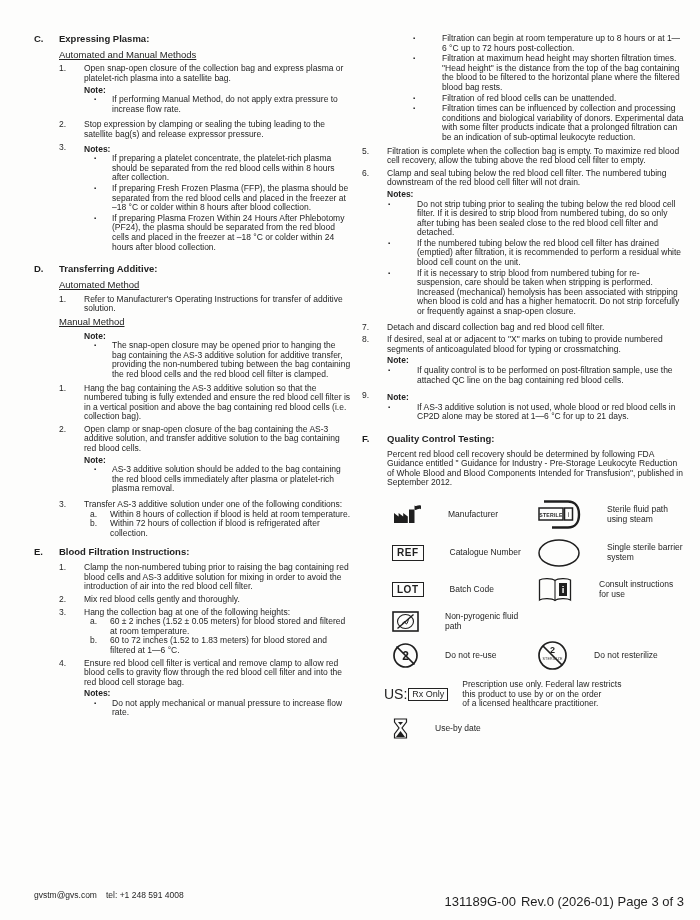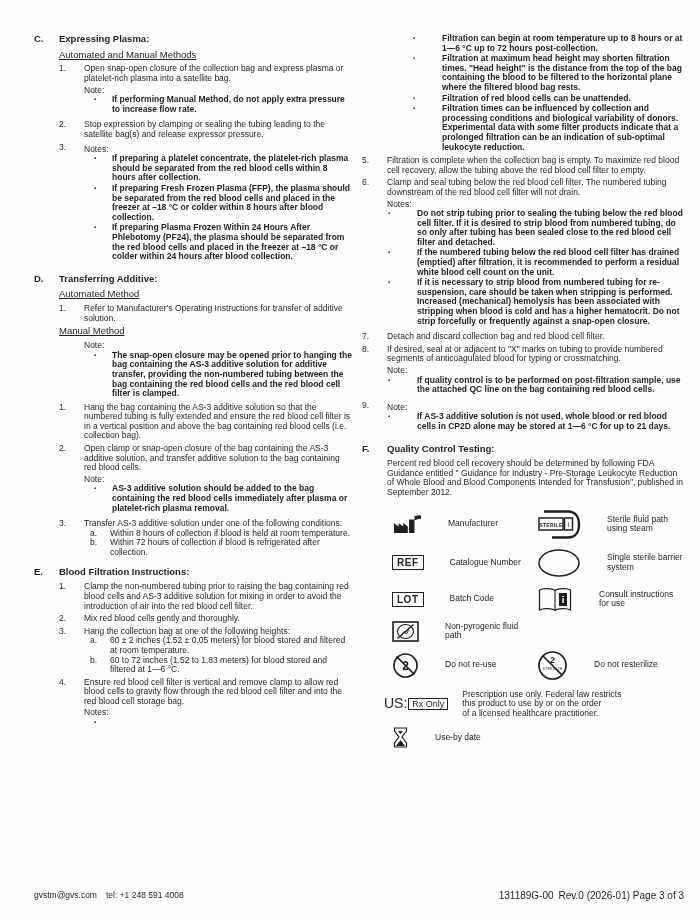--- a/index.html
+++ b/index.html
@@ -12,46 +12,46 @@
   .rcol { flex:1; min-width:0; }
 
   .sech { display:flex; font-weight:bold; font-size:9.5px; margin-bottom:5px; }
   .sech .sl { width:25px; flex:none; }
   .mt { margin-top:9px; }
   .sub { margin-left:25px; font-weight:normal; font-size:9.5px; text-decoration:underline; margin-bottom:4px; margin-top:1px; }
   .itm { display:flex; margin-left:25px; margin-bottom:3px; }
   .rcol .itm { margin-left:0; }
   .itm .n { width:25px; flex:none; }
   .itm .t { flex:1; min-width:0; }
-  .nl { font-weight:normal; margin-top:2px; }
+  .nl { font-weight:bold; margin-top:2px; }
   .noteblk { margin-bottom:3px; }
   .bul { display:flex; margin-bottom:1px; }
   .bul .bm { flex:none; margin-left:10px; width:18px; font-size:6px; line-height:9.5px; }
-  .bul .bt { flex:1; min-width:0;font-weight:bold; }
+  .bul .bt { flex:1; min-width:0; }
   .bul2 .bm { margin-left:26px; width:29px; }
   .ab { display:flex; }
   .ab .al { flex:none; width:20px; margin-left:6px; }
   .ab .at { flex:1; min-width:0; }
   .contb { margin-left:25px; margin-bottom:4px; }
   .fpara { margin-left:25px; }
 
   .symgrid { display:grid; grid-template-columns:145px 1fr; margin-left:30px; margin-top:11px; row-gap:8px; align-items:center; }
   .symcell { display:flex; align-items:center; gap:26px; }
   .symlabel { font-size:8.5px; }
   .symbox { border:1.6px solid #222; font-weight:bold; font-size:10px; padding:1px 4px; letter-spacing:.5px; flex:none; }
   .rxrow { grid-column:1 / span 2; display:flex; gap:14px; margin-top:1px; }
   .rxgrp { display:flex; align-items:center; flex:none; margin-left:-8px; }
   .usprefix { font-size:14px; }
   .rxbox { border:1.6px solid #222; padding:0 3px; font-size:9px; margin-left:1px; }
   .rxtext { width:200px; }
   .icon { flex:none; display:inline-flex; }
 
   .footer-left { position:absolute; left:34px; bottom:19px; font-size:8.5px; }
   .footer-left span { margin-right:9px; }
-  .footer-right { position:absolute; right:16px; bottom:19px; font-size:10px; }
+  .footer-right { position:absolute; right:16px; bottom:10px; font-size:13px; }
   .footer-right span { margin-left:5px; }
 </style>
 </head>
 <body>
 
 <div class="page">
   <div class="cols">
 
     <div class="lcol">
 
@@ -187,20 +187,21 @@
         </div>
       </div>
       <div class="itm">
         <span class="n">4.</span>
         <div class="t">
           <div>Ensure red blood cell filter is vertical and remove clamp to allow red blood cells to gravity flow through the red blood cell filter and into the red blood cell storage bag.</div>
           <div class="noteblk">
             <div class="nl">Notes:</div>
             <div class="bul">
               <span class="bm">▪</span>
+              <div class="bt">Do not apply mechanical or manual pressure to increase flow rate.</div>
             </div>
           </div>
         </div>
       </div>
     </div>
 
     <div class="rcol">
 
       <div class="contb">
         <div class="bul bul2">

